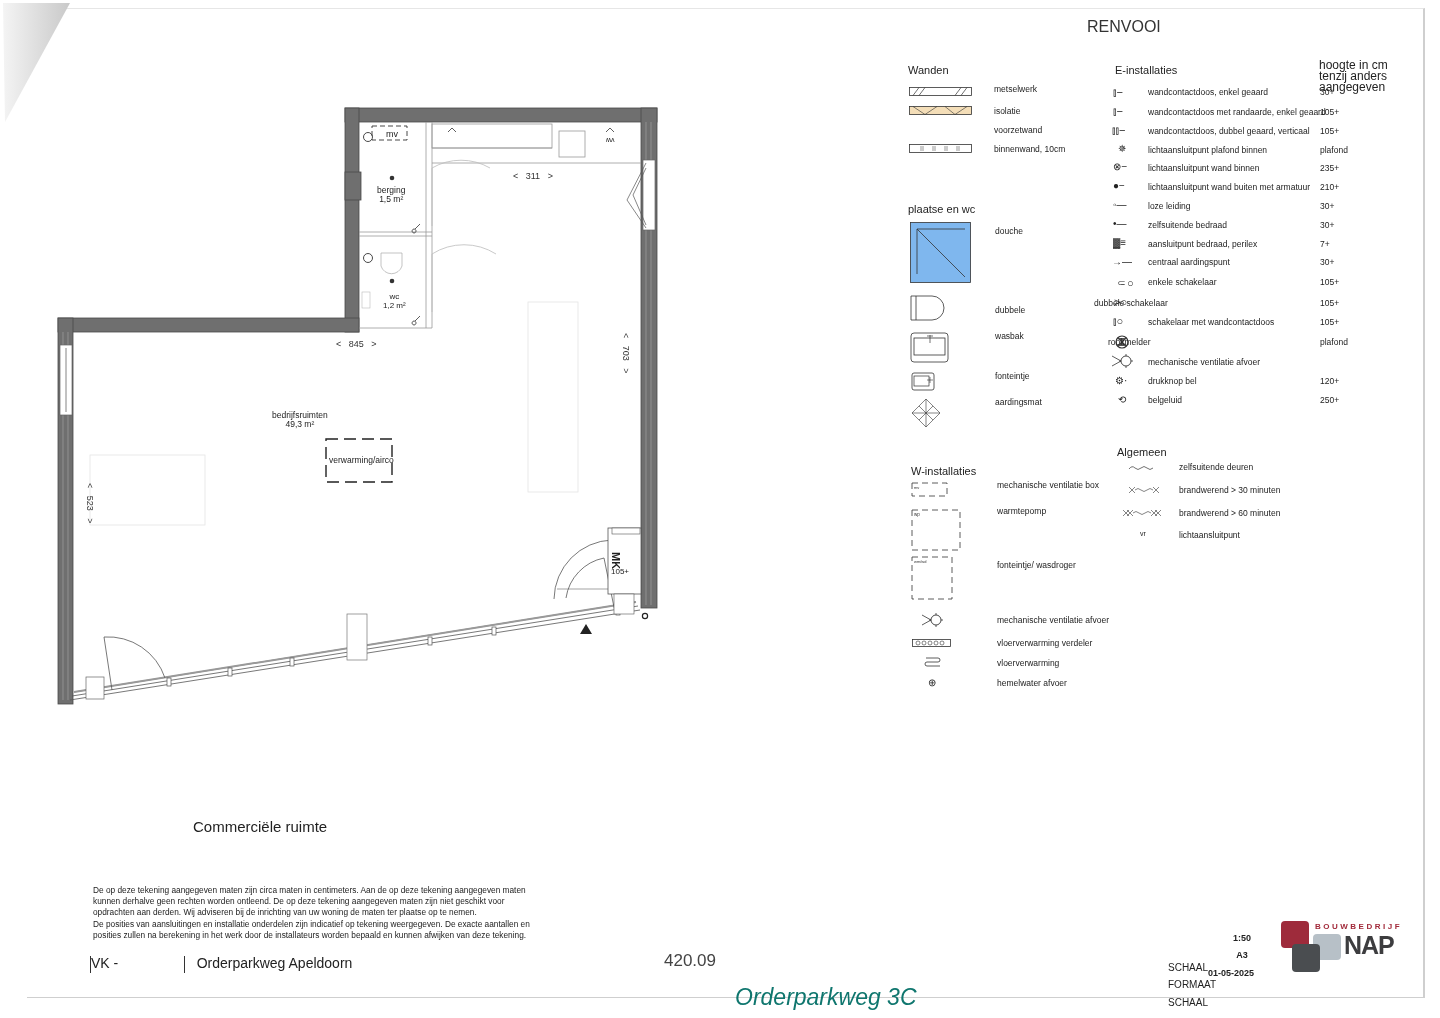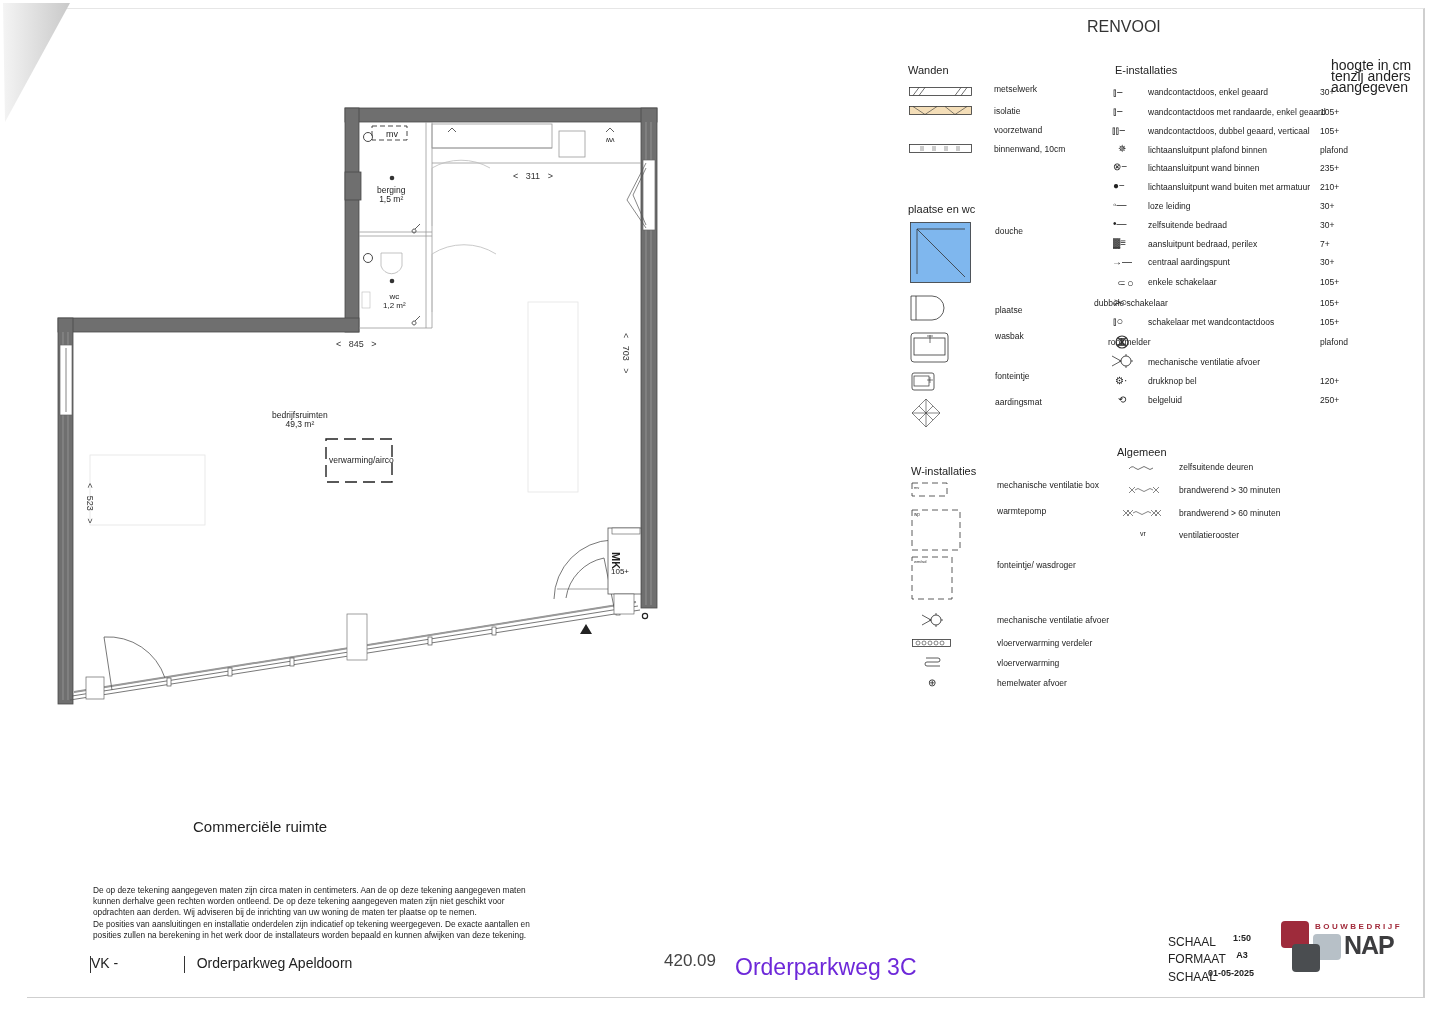--- a/index.html
+++ b/index.html
@@ -6,32 +6,32 @@
   body { width:1440px; height:1018px; background:#fff; position:relative; overflow:hidden;
          font-family:"Liberation Sans", sans-serif; color:#222; }
   .page-border { position:absolute; left:27px; top:8px; width:1398px; height:990px;
                  border-right:2px solid #cfcfcf; border-bottom:1px solid #cfcfcf; border-top:1px solid #e6e6e6; box-sizing:border-box; }
   .corner { position:absolute; left:0; top:0; }
   .abs { position:absolute; }
   .renvooi-title { left:1087px; top:18px; font-size:16px; color:#333; }
   .sec-title { font-size:11px; color:#222; }
   .leg-label { font-size:8.5px; color:#222; white-space:nowrap; }
   .leg-val { font-size:8.5px; color:#222; white-space:nowrap; }
-  .hdr-note { font-size:14px; line-height:11px; color:#222;margin-left:12px; }
+  .hdr-note { font-size:12px; line-height:11px; color:#222; }
   .ico { position:absolute; }
   .plan-text { font-size:8.5px; color:#222; text-align:center; line-height:9px; white-space:nowrap; }
   .dim { font-size:9px; color:#333; white-space:nowrap; }
   .dim-v { font-size:9px; color:#333; writing-mode:vertical-rl; white-space:nowrap; }
   .room-title { left:193px; top:818px; font-size:15px; color:#222; }
   .disclaimer { left:93px; top:885px; width:440px; font-size:8.3px; line-height:11.2px; color:#222; }
   .bottom-left { left:90px; top:955px; font-size:14px; color:#222; }
   .bottom-left .sep { display:inline-block; width:1px; height:17px; background:#333; vertical-align:middle; }
   .proj-num { left:664px; top:951px; font-size:17px; color:#444; }
-  .proj-name { left:735px; top:954px; font-size:23px; color:#6d28d9; }
-  .tb-label { font-size:12px; color:#222; }
+  .proj-name { left:735px; top:984px; font-size:23px; color:#0f766e;font-style:italic; }
+  .tb-label { font-size:10px; color:#222;margin-top:27px; }
   .tb-val { font-size:9px; font-weight:bold; color:#222; text-align:center; }
   .nap-word { font-size:25px; font-weight:bold; color:#3d3d3f; letter-spacing:-1px; }
   .nap-sub { font-size:8px; font-weight:bold; color:#a22a3a; letter-spacing:2.5px; }
 </style>
 </head>
 <body>
 
 <div class="page-border"></div>
 <svg class="corner" width="75" height="125">
   <defs>
@@ -193,21 +193,21 @@
 
 <div class="abs sec-title" style="left:908px;top:203px">plaatse en wc</div>
 <svg class="ico" style="left:910px;top:222px" width="62" height="62">
   <rect x="0.5" y="0.5" width="60" height="60" fill="#7fb7ee" stroke="#333" stroke-width="0.8"></rect>
   <path d="M7,7 H55 M7,7 V52 M7,7 L55,55" stroke="#333" stroke-width="0.8" fill="none"></path>
 </svg>
 <div class="abs leg-label" style="left:995px;top:226px">douche</div>
 <svg class="ico" style="left:910px;top:295px" width="38" height="28">
   <path d="M1,1 H22 A12,12 0 0 1 22,25 H1 Z M6,1 V25" fill="none" stroke="#333" stroke-width="0.8"></path>
 </svg>
-<div class="abs leg-label" style="left:995px;top:305px">plaatse</div>
+<div class="abs leg-label" style="left:995px;top:305px">dubbele</div>
 <svg class="ico" style="left:910px;top:332px" width="40" height="32">
   <rect x="1" y="1" width="37" height="29" rx="3" fill="none" stroke="#333" stroke-width="0.8"></rect>
   <rect x="4" y="6" width="31" height="17" fill="none" stroke="#333" stroke-width="0.8"></rect>
   <path d="M20,3 V11 M17,4 H23" stroke="#333" stroke-width="0.7"></path>
 </svg>
 <div class="abs leg-label" style="left:995px;top:331px">wasbak</div>
 <svg class="ico" style="left:911px;top:372px" width="26" height="20">
   <rect x="1" y="1" width="22" height="17" rx="2" fill="none" stroke="#333" stroke-width="0.8"></rect>
   <rect x="3" y="4" width="15" height="10" fill="none" stroke="#333" stroke-width="0.7"></rect>
   <path d="M19,5 V11 M16,8 H22" stroke="#333" stroke-width="0.6"></path>
@@ -349,21 +349,21 @@
 <div class="abs leg-label" style="left:1179px;top:462px">zelfsuitende deuren</div>
 <svg class="ico" style="left:1128px;top:486px" width="32" height="8">
   <path d="M1,1 L7,7 M1,7 L7,1 M7,4 Q10,1 13,4 T19,4 T25,4 M25,1 L31,7 M25,7 L31,1" fill="none" stroke="#333" stroke-width="0.6"></path>
 </svg>
 <div class="abs leg-label" style="left:1179px;top:485px">brandwerend &gt; 30 minuten</div>
 <svg class="ico" style="left:1122px;top:509px" width="44" height="8">
   <path d="M1,1 L7,7 M1,7 L7,1 M5,1 L11,7 M5,7 L11,1 M11,4 Q14,1 17,4 T23,4 T29,4 M29,1 L35,7 M29,7 L35,1 M33,1 L39,7 M33,7 L39,1" fill="none" stroke="#333" stroke-width="0.6"></path>
 </svg>
 <div class="abs leg-label" style="left:1179px;top:508px">brandwerend &gt; 60 minuten</div>
 <div class="abs" style="left:1140px;top:530px;font-size:7px">vr</div>
-<div class="abs leg-label" style="left:1179px;top:530px">ventilatierooster</div>
+<div class="abs leg-label" style="left:1179px;top:530px">lichtaansluitpunt</div>
 
 <div class="abs room-title">Commerciële ruimte</div>
 <div class="abs disclaimer">
   <div>De op deze tekening aangegeven maten zijn circa maten in centimeters. Aan de op deze tekening aangegeven maten</div>
   <div>kunnen derhalve geen rechten worden ontleend. De op deze tekening aangegeven maten zijn niet geschikt voor</div>
   <div>opdrachten aan derden. Wij adviseren bij de inrichting van uw woning de maten ter plaatse op te nemen.</div>
   <div>De posities van aansluitingen en installatie onderdelen zijn indicatief op tekening weergegeven. De exacte aantallen en</div>
   <div>posities zullen na berekening in het werk door de installateurs worden bepaald en kunnen afwijken van deze tekening.</div>
 </div>
 <div class="abs bottom-left">

